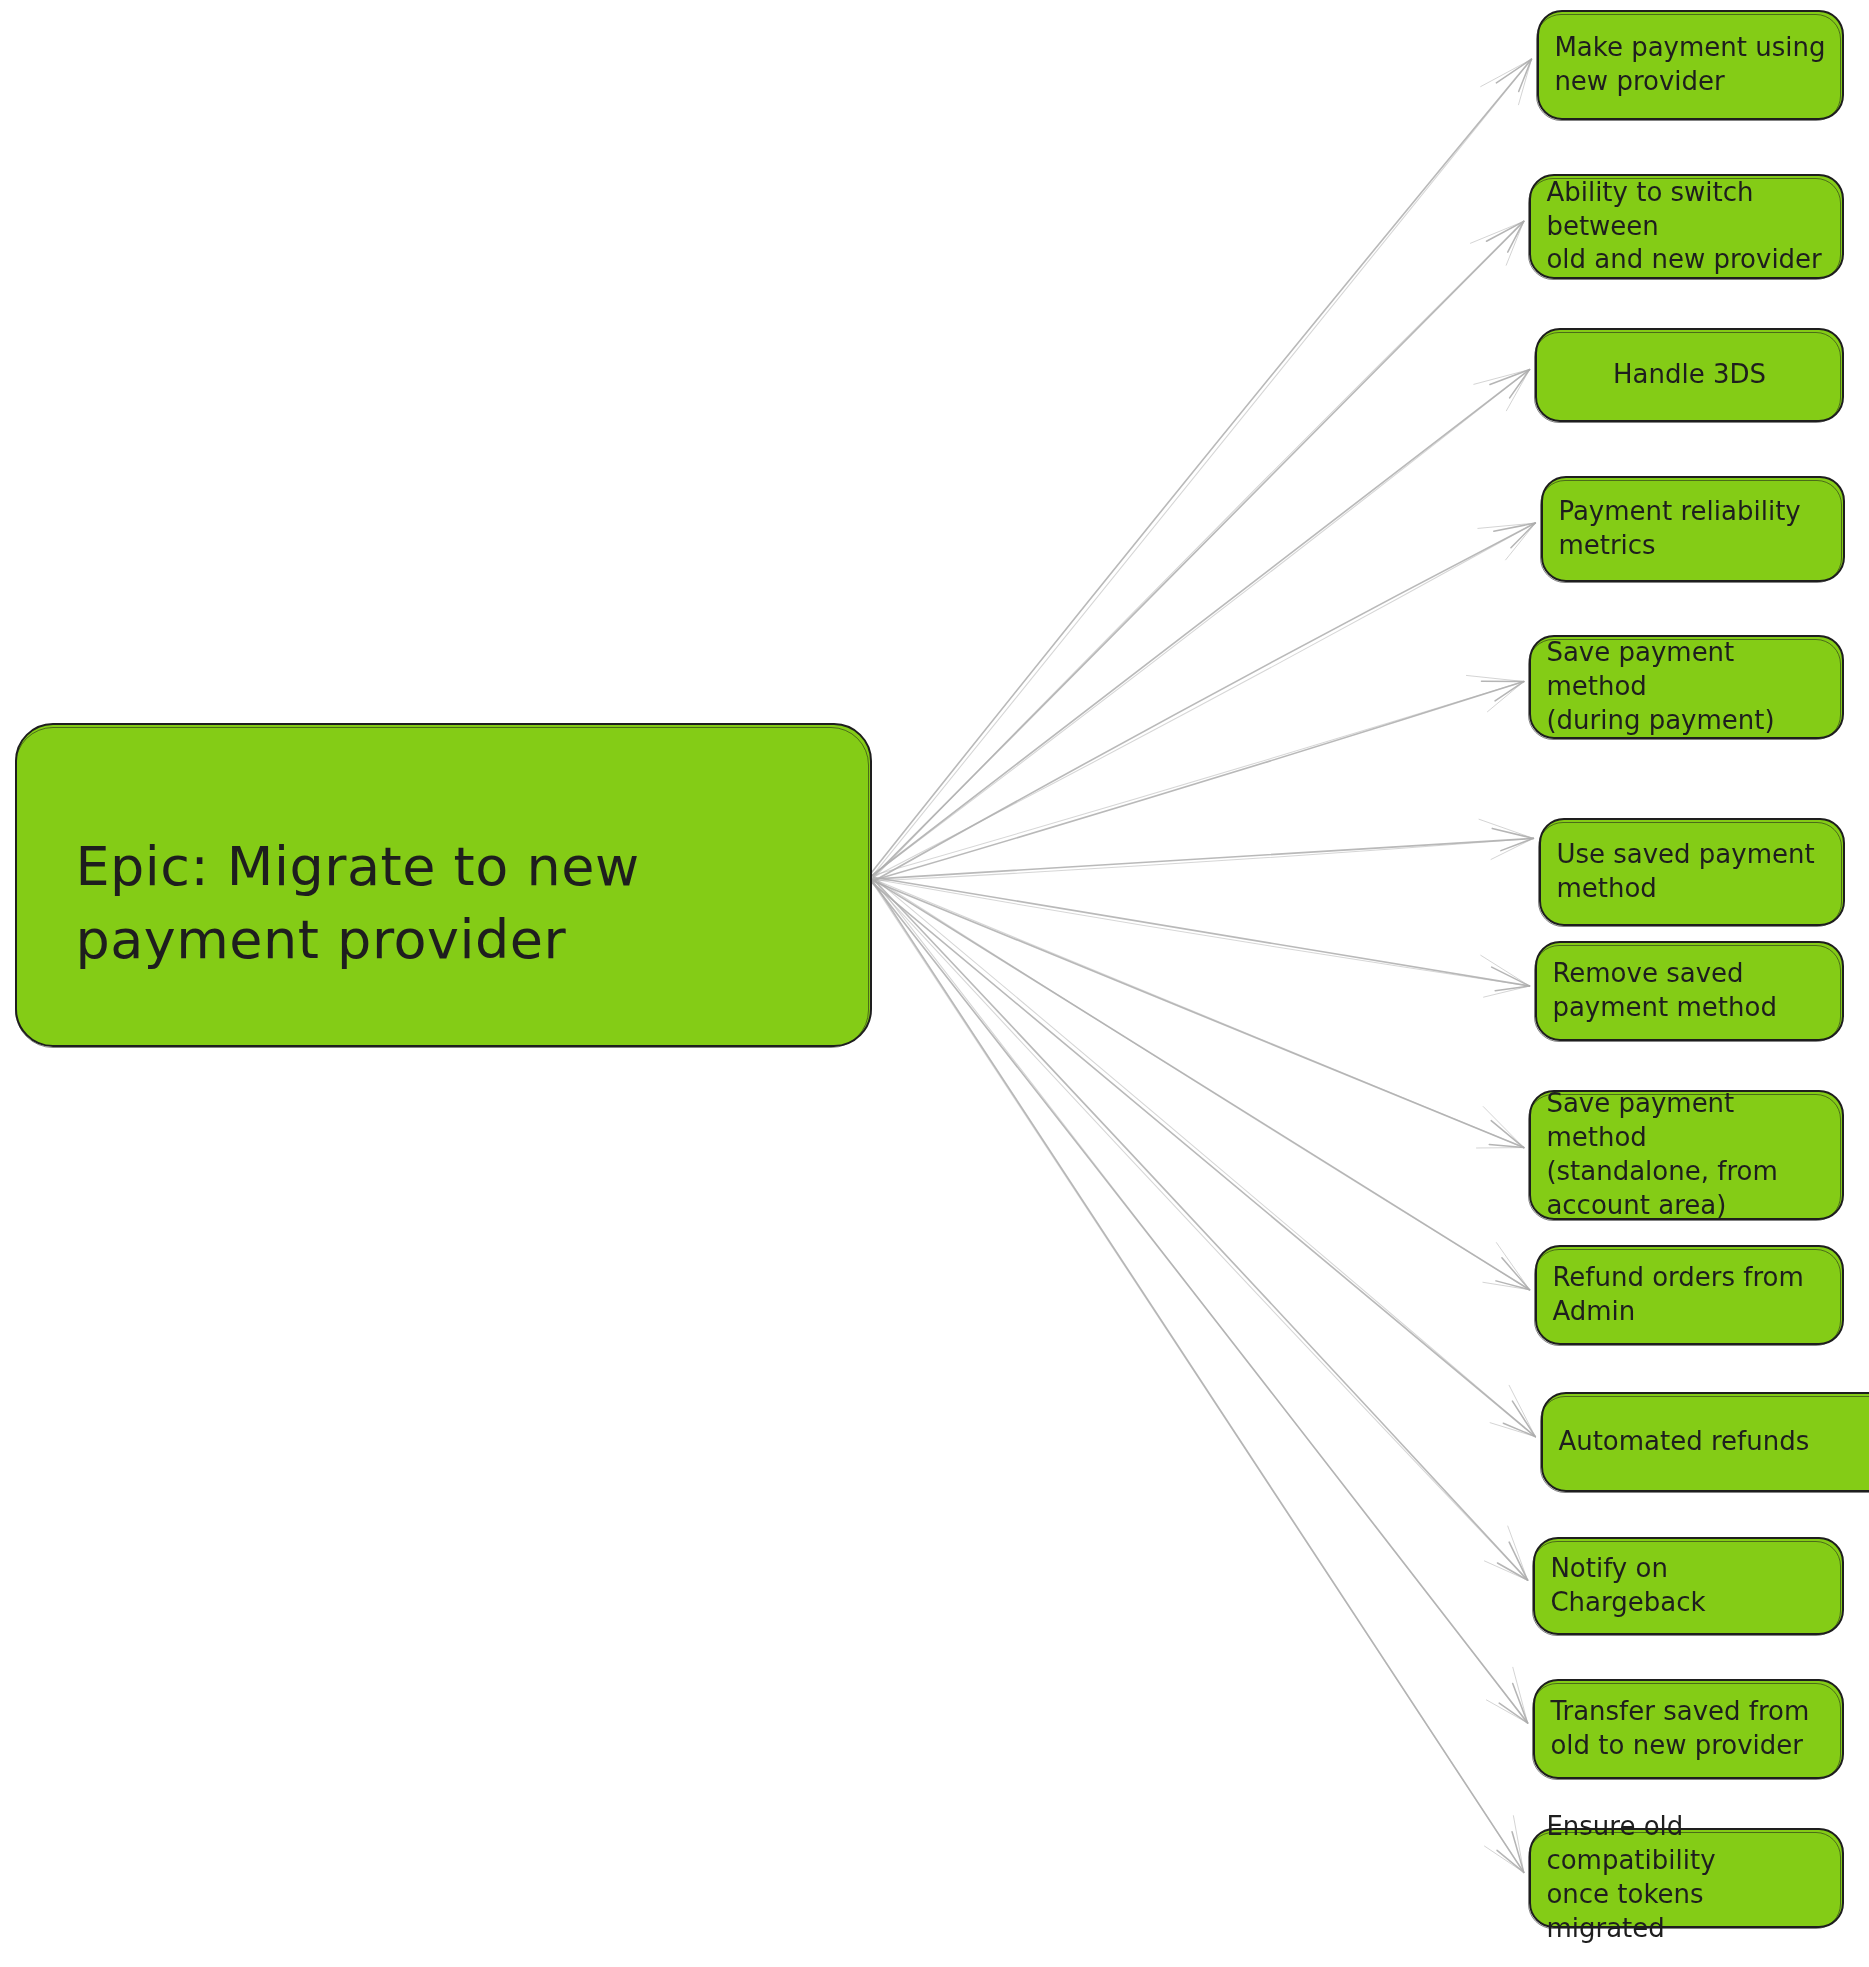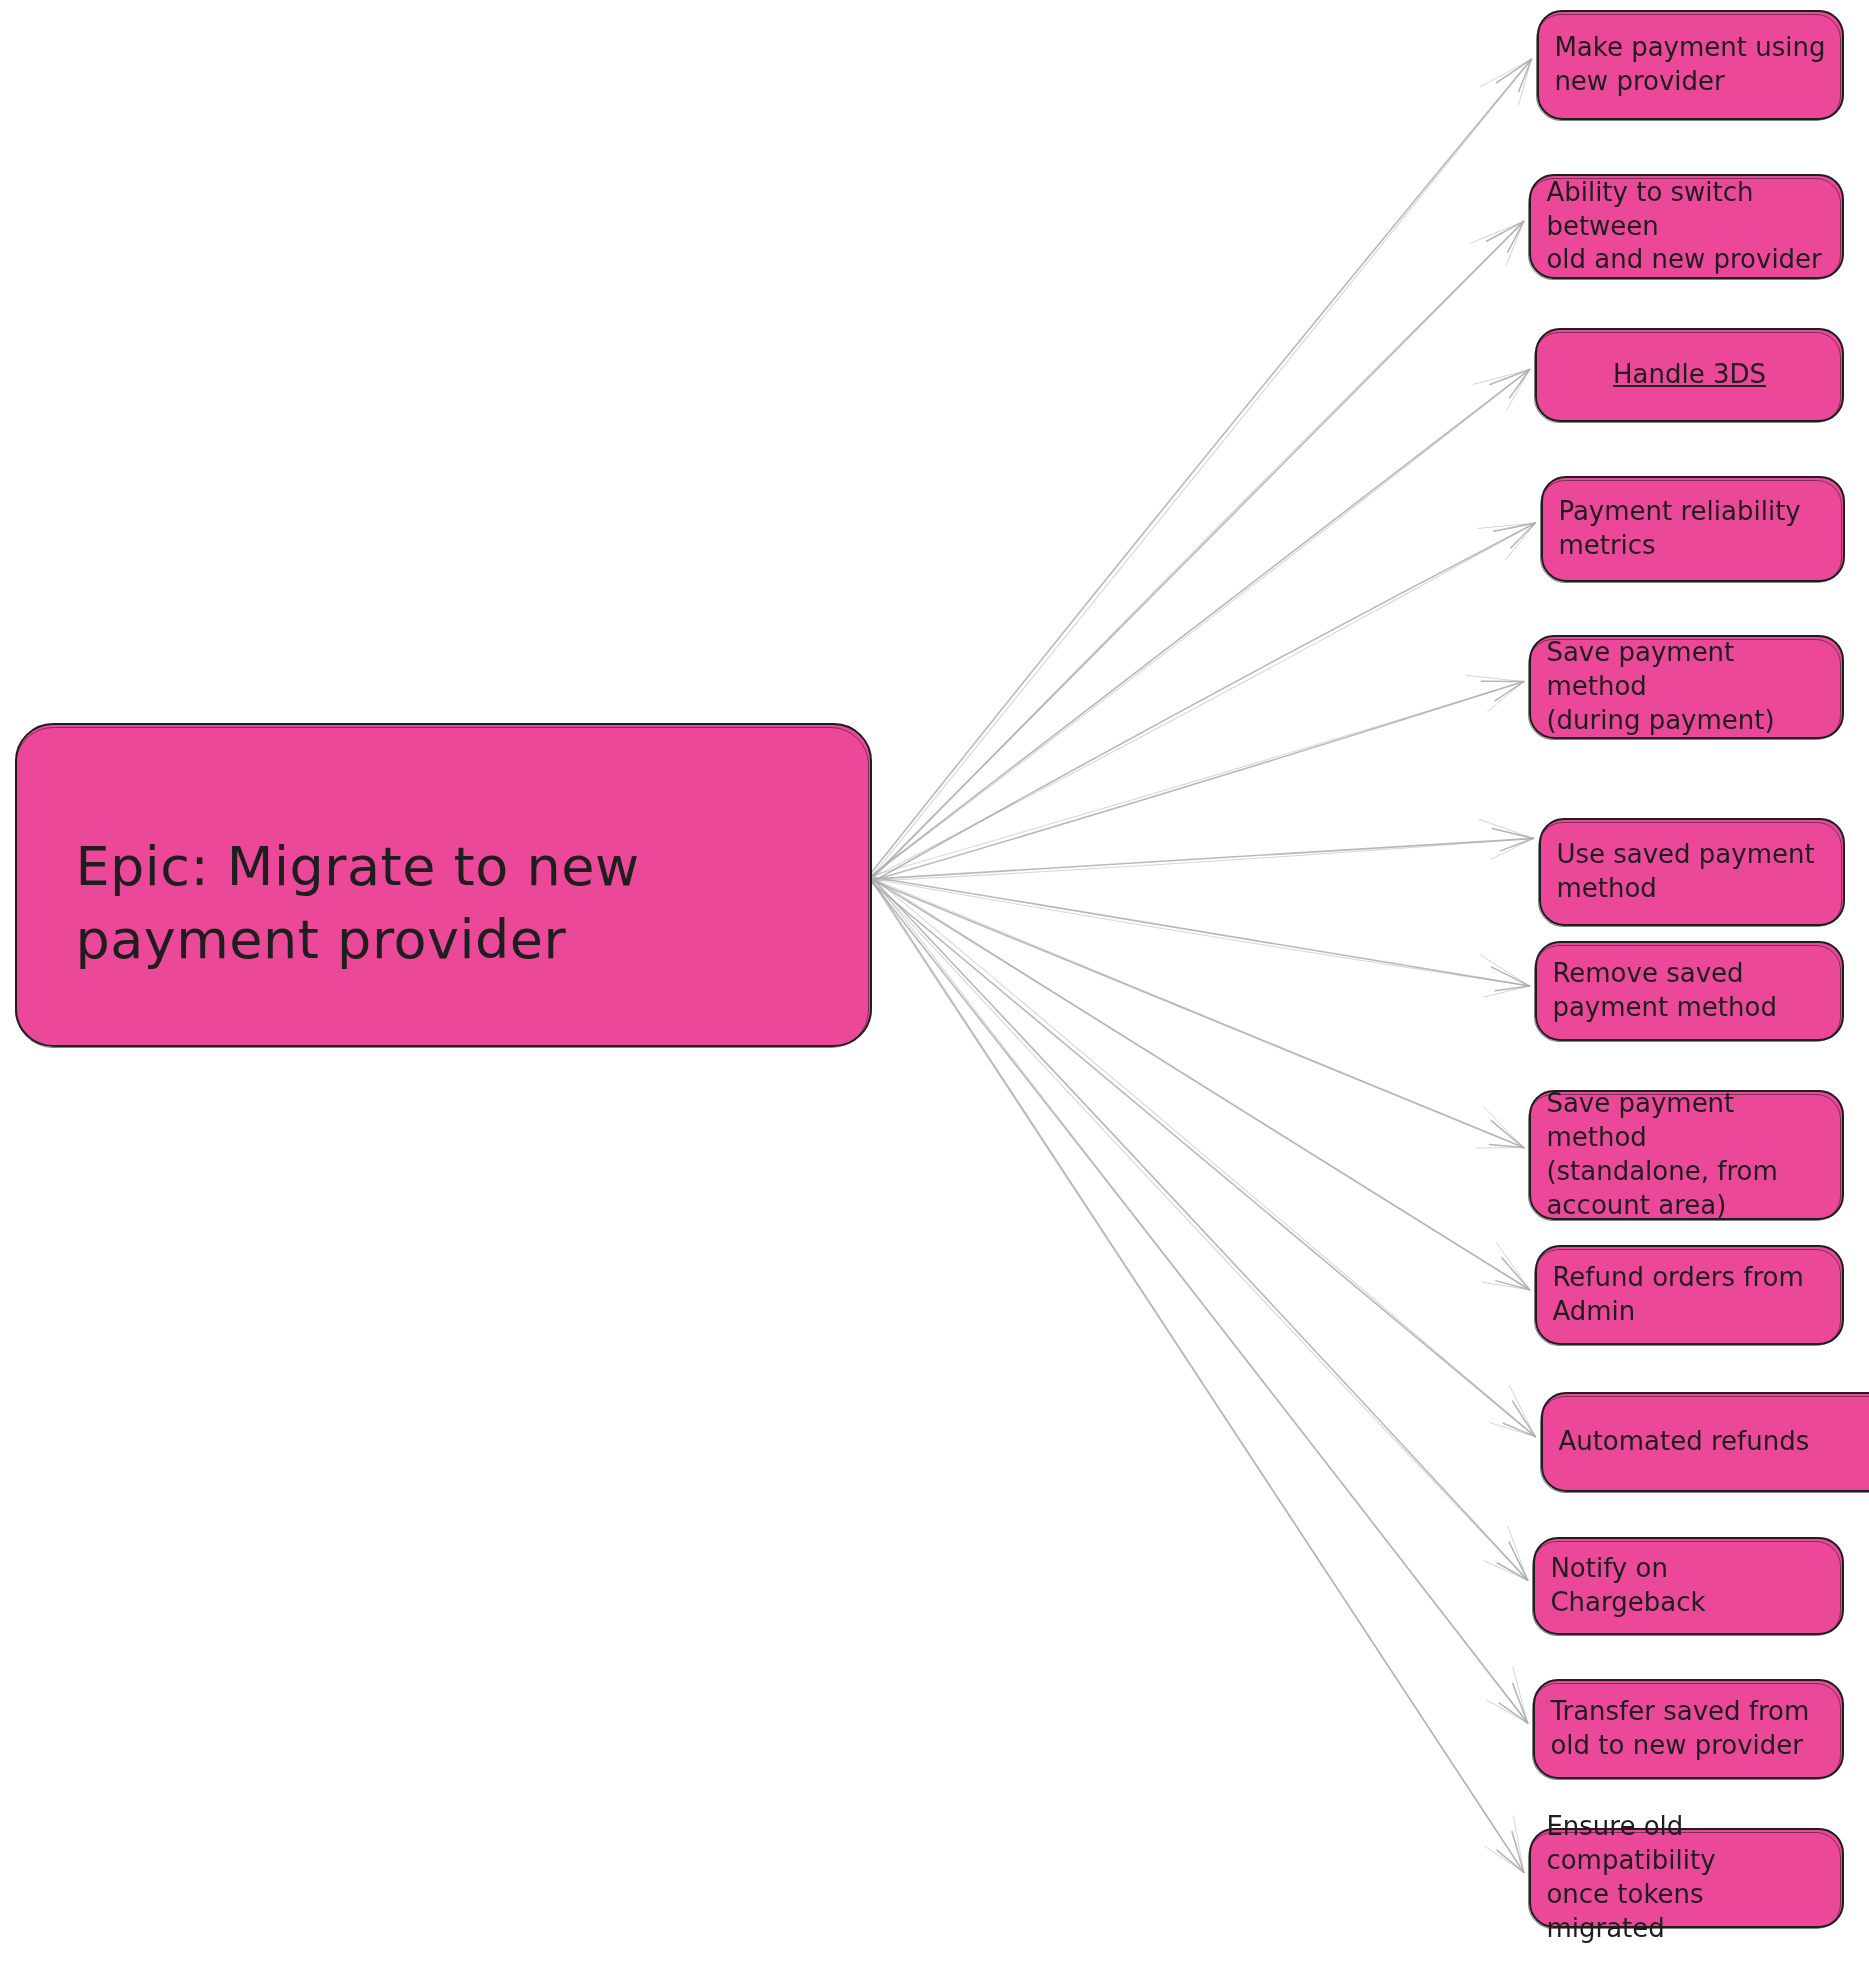--- a/index.html
+++ b/index.html
@@ -19,21 +19,21 @@
     position: absolute;
     left: 0;
     top: 0;
     width: 1870px;
     height: 1967px;
     pointer-events: none;
   }
   .node {
     position: absolute;
     box-sizing: border-box;
-    background: #ec4899;
+    background: #84cc16;
     border: 2.1px solid #1e1e1e;
     border-radius: 25px;
     display: flex;
     align-items: center;
     color: #1e1e1e;
     z-index: 5;
   }
   .node-label {
     white-space: pre-line;
     line-height: 1.30;
@@ -69,21 +69,20 @@
     letter-spacing: 0.5px;
     margin-top: 36px;
   }
   .story {
     padding: 0 15.4px;
     font-size: 26px;
   }
   .story.centered {
     justify-content: center;
     text-align: center;
-    text-decoration: underline;
   }
 </style>
 </head>
 <body>
 
 <div id="canvas">
 
   <svg id="edge-layer" viewBox="0 0 1946 2048">
       <path d="M 904.5 911.5 Q 1246 481.3496202531646 1594 61.69924050632911" fill="none" stroke="#adadad" stroke-width="1.7" stroke-linecap="round" opacity="0.85"></path>
       <path d="M 906.4452786691027 913.4610081395676 Q 1251.3264292502718 488.99652318049306 1594 61.69924050632911" fill="none" stroke="#adadad" stroke-width="1.1" stroke-linecap="round" opacity="0.5"></path>

